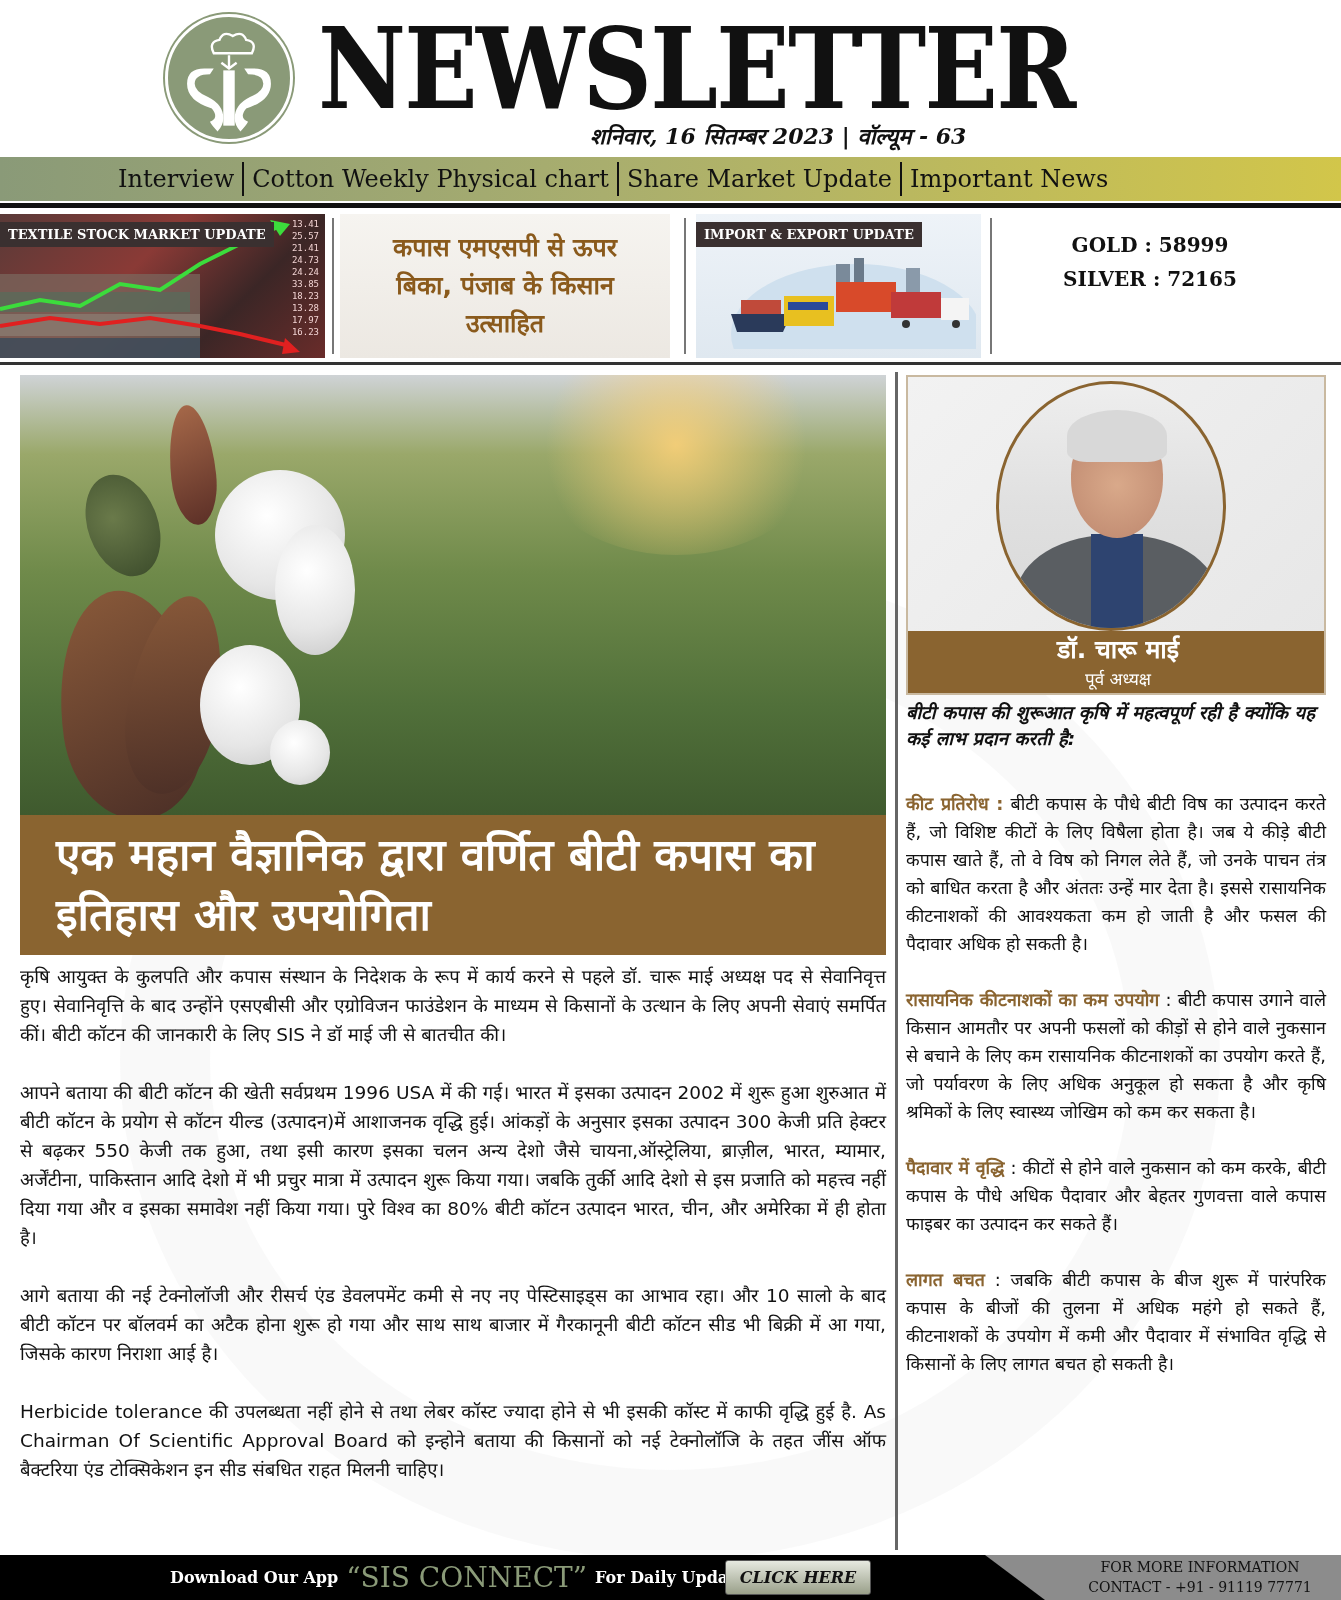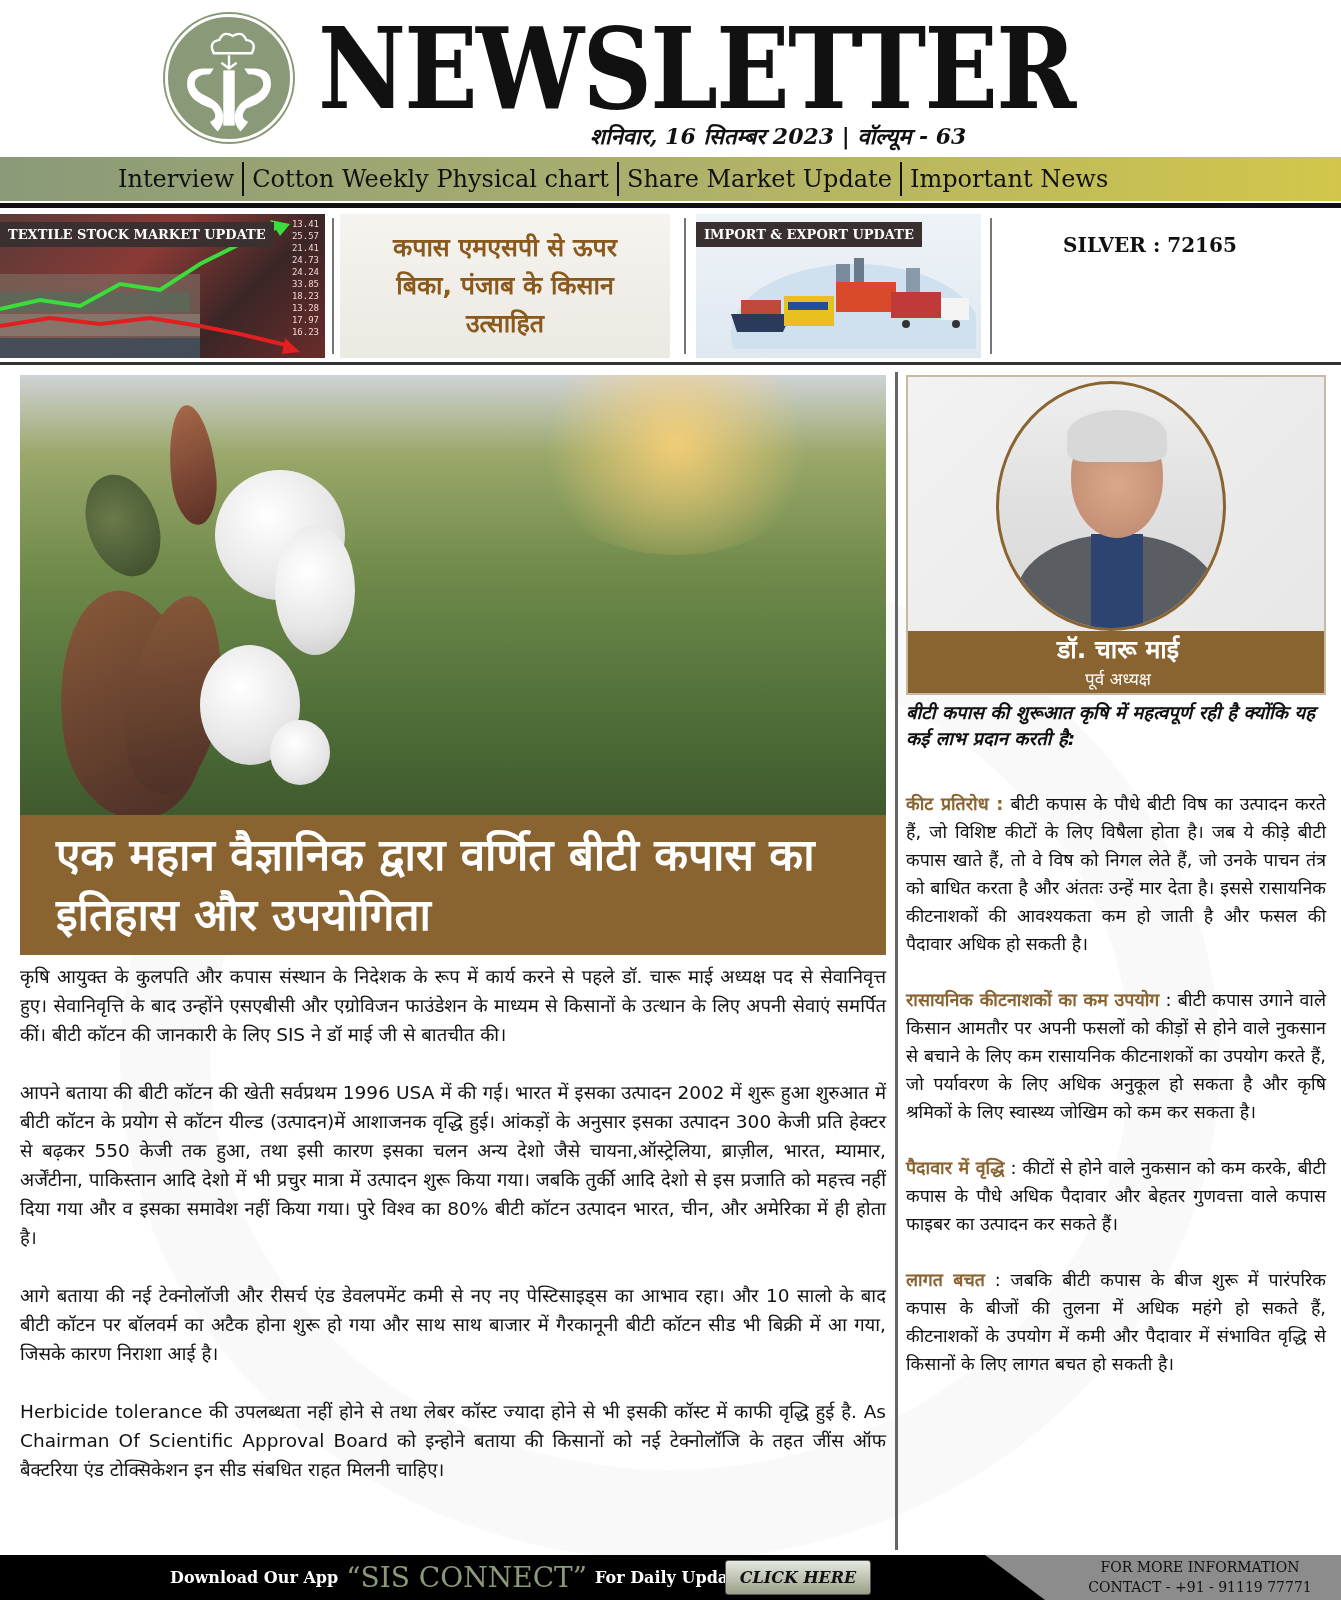--- a/index.html
+++ b/index.html
@@ -156,20 +156,21 @@
       <rect x="110" y="28" width="60" height="30" fill="#d84a2a"></rect>
       <rect x="165" y="38" width="50" height="26" fill="#c03a3a"></rect>
       <rect x="215" y="44" width="28" height="22" fill="#f4f4f4"></rect>
       <circle cx="180" cy="70" r="4" fill="#333"></circle>
         <circle cx="230" cy="70" r="4" fill="#333"></circle>
     </svg>
     <div class="feat-label">IMPORT &amp; EXPORT UPDATE</div>
   </div>
   <div class="vsep" style="left:990px"></div>
   <div class="commod">
+    <div>GOLD : 58999</div>
     <div>SILVER : 72165</div>
   </div>
 </section>
 <div class="midline"></div>
 
 <div class="hero">
   <div class="sun"></div>
   <div class="leaf" style="left:40px;top:215px;width:140px;height:230px;transform:rotate(-8deg)"></div>
   <div class="leaf" style="left:110px;top:220px;width:90px;height:200px;transform:rotate(10deg)"></div>
   <div class="pod" style="left:68px;top:98px;width:70px;height:105px;transform:rotate(-20deg)"></div>

